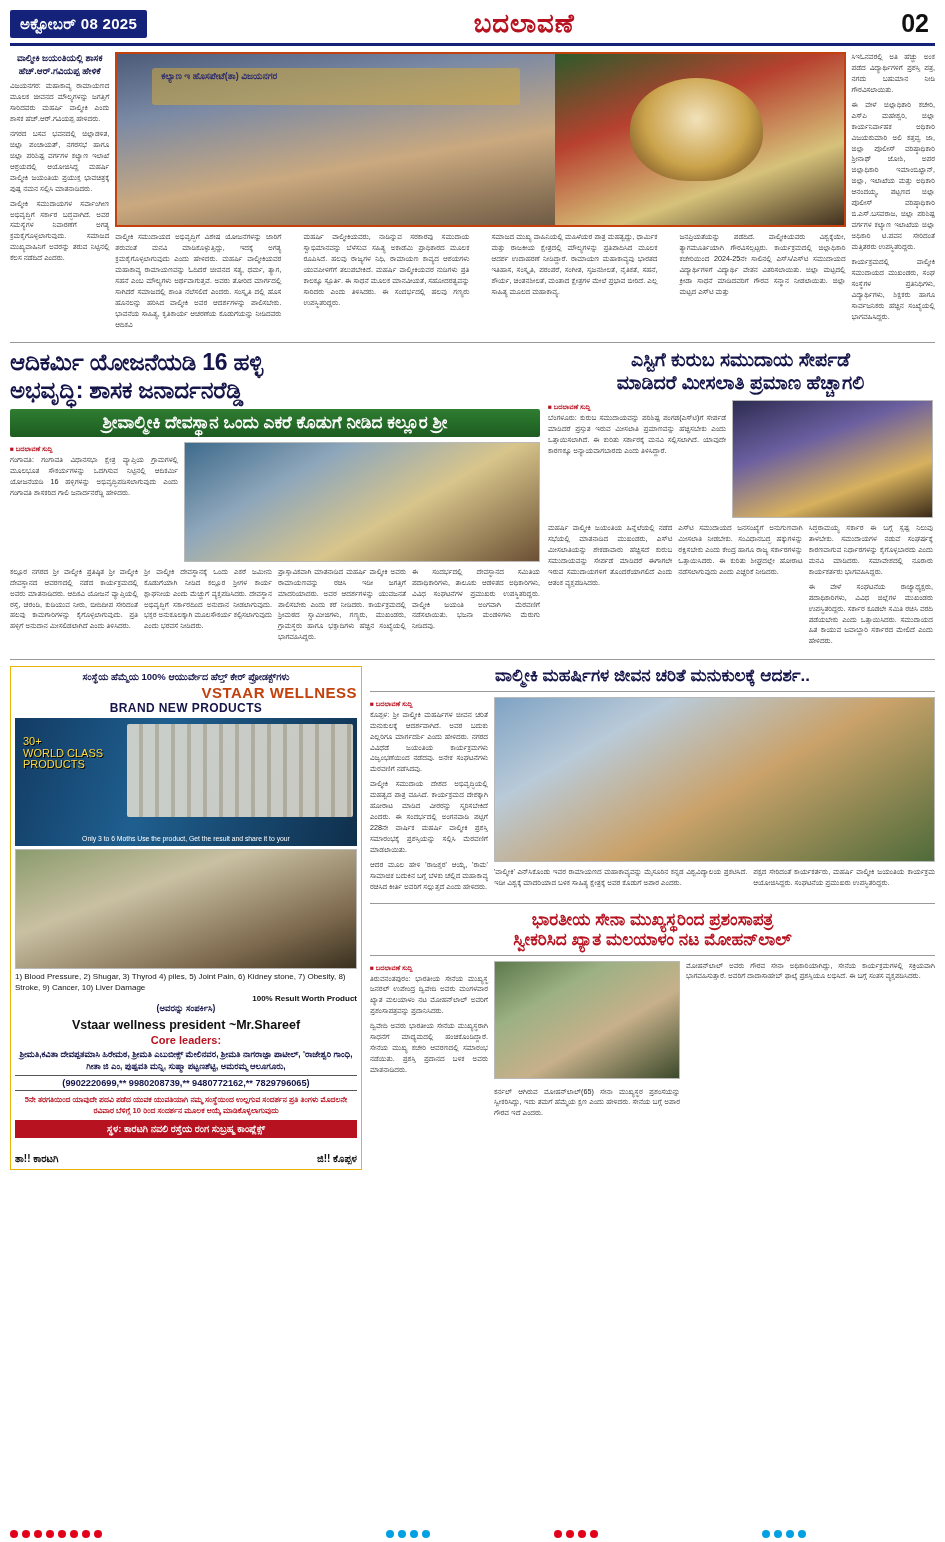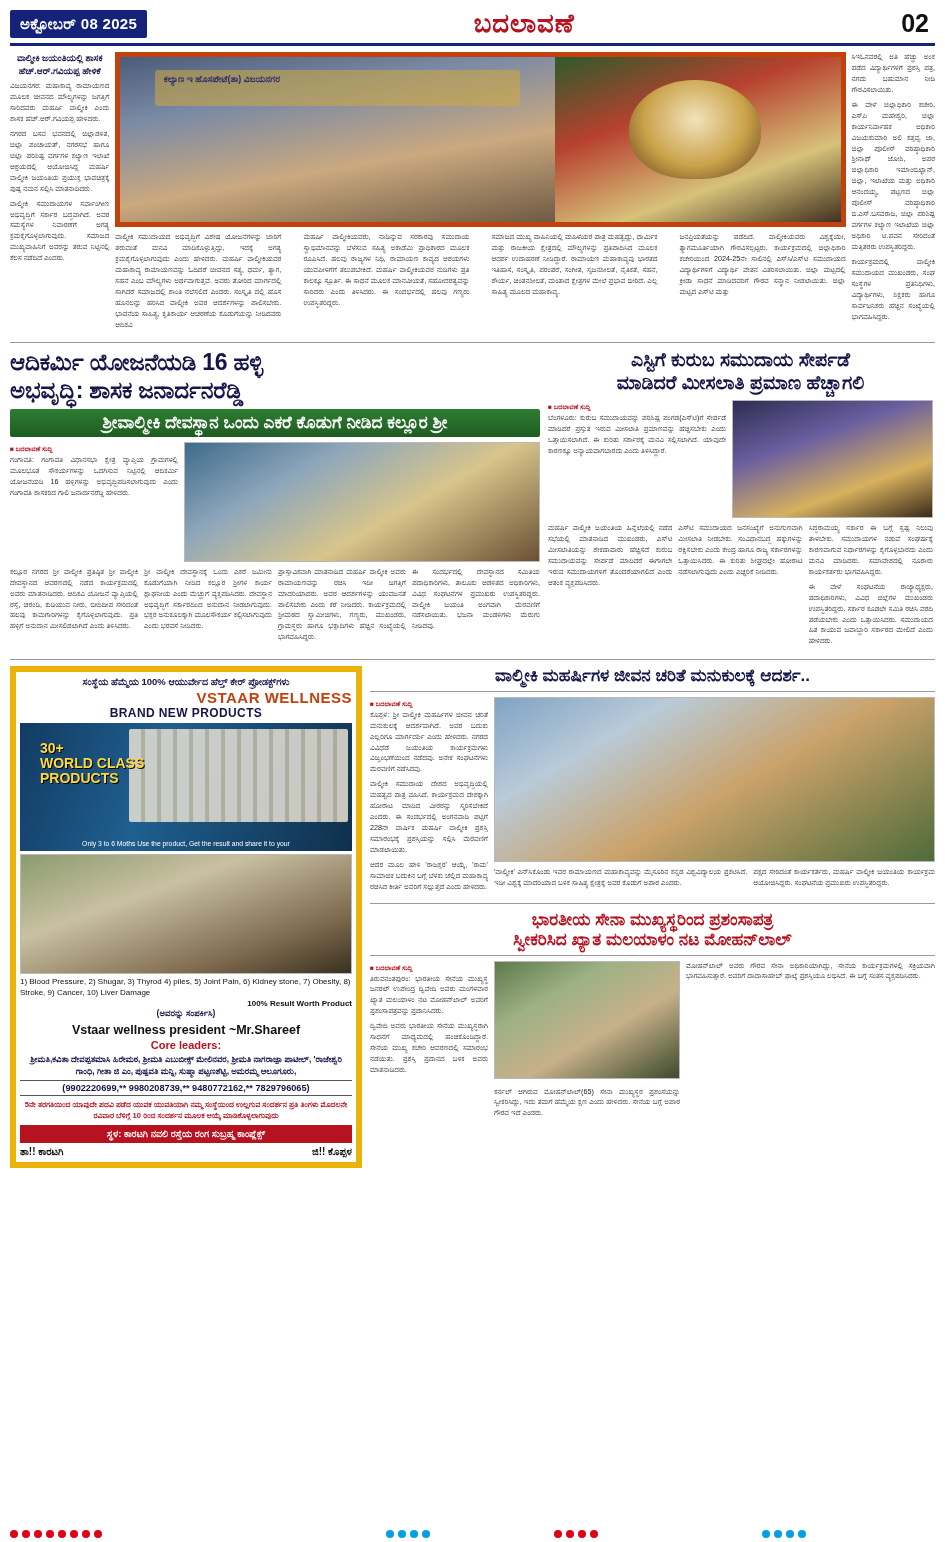--- a/index.html
+++ b/index.html
@@ -44,21 +44,21 @@
     font-size:9px; font-weight:bold; color:#15154a; text-align:center; line-height:1.4;
     margin-bottom:4px;
   }
 
   
   .top-wrap { display:flex; gap:6px; margin-top:6px; }
   .top-left { width:100px; }
   .top-mid { width:735px; }
   .top-right { width:84px; }
 
-  .photo { background:#cfcfcf; position:relative; overflow:hidden; border:5px solid #c2410c; }
+  .photo { background:#cfcfcf; position:relative; overflow:hidden; border:2px solid #c2410c; }
   .photo-main { height:175px; display:flex; }
   .ph-a { flex:1.52; background:linear-gradient(170deg,#4b5c7a 0%,#7b8aa5 28%,#caa97f 62%,#6e5a44 100%); position:relative;}
   .ph-b { flex:1; background:linear-gradient(160deg,#2e5a2a 0%,#b7412f 35%,#d6c27a 70%,#41301f 100%); position:relative;}
   .ph-a:after{
     content:""; position:absolute; left:8%; top:8%; width:84%; height:22%;
     background:rgba(210,170,60,.55); border-radius:3px;
   }
   .ph-b:after{
     content:""; position:absolute; left:26%; top:14%; width:46%; height:60%;
     background:radial-gradient(ellipse at 50% 40%, #f2e2bb 0%, #caa24a 55%, #5e3c1b 100%);
@@ -91,41 +91,41 @@
   .photo-grp { height:120px; background:linear-gradient(150deg,#3e6b8c 0%,#8fa7bb 30%,#d8c58b 60%,#6b5034 100%); border:1px solid #b9b9b9;}
   .photo-grp2 { height:118px; background:linear-gradient(160deg,#2d2d52 0%,#6b5fa0 35%,#d7b15e 70%,#3a2a18 100%); border:1px solid #b9b9b9;}
   .photo-grp3 { height:165px; background:linear-gradient(150deg,#7fa3c4 0%,#b9cad8 25%,#caa26a 55%,#4f6b3a 100%); border:1px solid #b9b9b9;}
   .photo-grp4 { height:118px; background:linear-gradient(150deg,#5d7a4d 0%,#9db184 30%,#c7b08a 60%,#3c4a2c 100%); border:1px solid #b9b9b9;}
 
   .mini-cols { display:flex; gap:6px; margin-top:5px;}
   .mini-cols > div { flex:1; }
 
   
   .bot-wrap { display:flex; gap:8px; margin-top:8px; border-top:1px solid #999; padding-top:6px; }
-  .ad-box { width:352px; border:6px solid #eab308; padding:4px; }
+  .ad-box { width:352px; border:1px solid #eab308; padding:4px; }
   .ad-head { text-align:center; font-size:9.5px; font-weight:bold; color:#15154a;}
   .ad-brand { text-align:right; font-size:15px; font-weight:bold; color:#c2410c; letter-spacing:.5px; margin-top:1px;}
   .ad-img { height:128px; background:linear-gradient(110deg,#123b63 0%,#1f5f8f 40%,#0f2f4c 100%); position:relative; margin-top:3px; overflow:hidden;}
   .ad-img .badge {
-    position:absolute; left:20px; top:18px; color:#ffd93b; font-size:14px; font-weight:bold; line-height:1.05;
+    position:absolute; left:8px; top:18px; color:#ffd93b; font-size:11px; font-weight:normal; line-height:1.05;
     text-shadow:1px 1px 0 #000;
   }
   .ad-img .prods { position:absolute; right:4px; top:6px; width:66%; height:72%;
     background:repeating-linear-gradient(90deg,#e8e2d4 0 12px,#c9bfa8 12px 16px); opacity:.85; border-radius:2px;}
   .ad-img .sub { position:absolute; left:4px; bottom:4px; right:4px; color:#fff; font-size:6.8px; text-align:center;}
   .ad-img2 { height:120px; margin-top:3px; background:linear-gradient(160deg,#8b9c6e 0%,#c9c0a2 35%,#7e6a4e 75%,#39301f 100%); border:1px solid #b9b9b9;}
   .ad-list { font-size:8px; line-height:1.35; margin-top:3px; color:#111; }
   .ad-result { text-align:right; font-size:8px; font-weight:bold; }
   .ad-pres { text-align:center; font-size:12.5px; font-weight:bold; margin-top:4px;}
   .ad-core { text-align:center; font-size:11px; font-weight:bold; color:#b7121f; margin-top:2px;}
   .ad-names { font-size:8.4px; text-align:center; color:#15154a; font-weight:bold; line-height:1.45; margin-top:2px;}
   .ad-phone { text-align:center; font-size:9.2px; font-weight:bold; color:#15154a; border-top:1px solid #555; border-bottom:1px solid #555; margin-top:3px; padding:2px 0;}
   .ad-note { font-size:7.6px; text-align:center; line-height:1.45; margin-top:3px; color:#b7121f; font-weight:bold;}
   .ad-place { background:#b7121f; color:#fff; font-size:9.5px; font-weight:bold; text-align:center; padding:3px; margin-top:4px;}
-  .ad-foot { display:flex; justify-content:space-between; font-size:10px; font-weight:bold; margin-top:3px;}
+  .ad-foot { display:flex; justify-content:space-between; font-size:10px; font-weight:bold; margin-top:15px;}
 
   .bot-right { flex:1; }
   .sec-title { text-align:center; font-size:17px; font-weight:bold; color:#15154a; line-height:1.2; border-bottom:1px solid #999; padding-bottom:4px;}
   .sec-title.red { color:#b7121f; }
 
   .three { display:flex; gap:6px; margin-top:5px;}
 
   .bottom-dots { position:absolute; left:10px; bottom:4px; width:925px; display:flex; gap:4px; }
   .bottom-dots i { width:8px; height:8px; border-radius:50%; display:block;}
   hr.thin { border:none; border-top:1px solid #999; margin:6px 0; }

